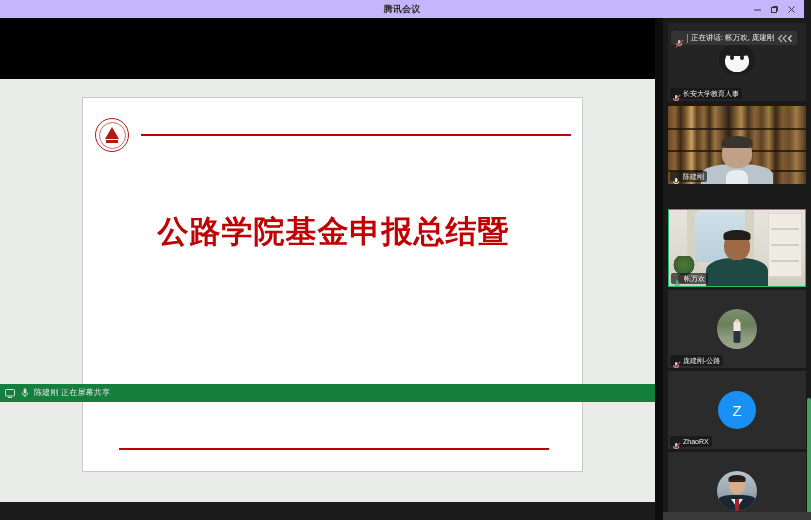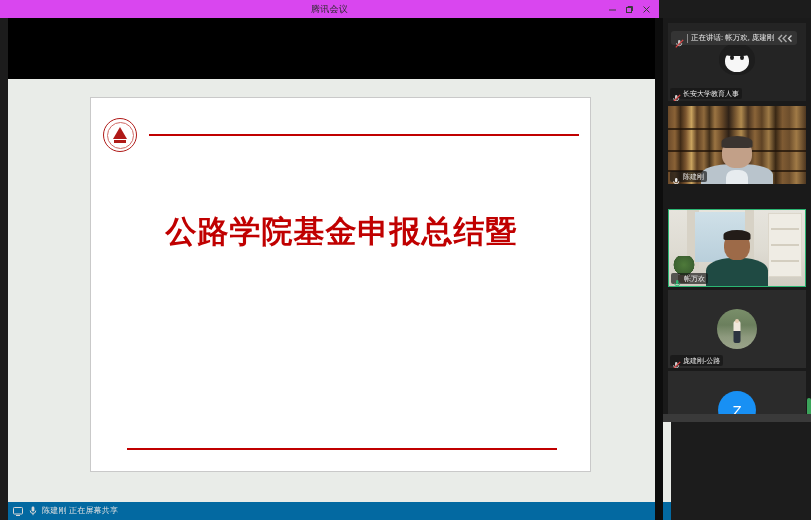--- a/index.html
+++ b/index.html
@@ -12,23 +12,23 @@
 
   #app {
     position: relative;
     width: 811px; height: 520px;
     background: #1c1c1c;
   }
 
   
   .titlebar {
     position: absolute; top: 0; left: 0;
-    width: 659px; height: 18px;
-    background: #d946ef;
-    display: flex; align-items: center;
+    width: 804px; height: 18px;
+    background: #c4b5fd;
+    display: flex; align-items: center; font-weight: bold;
   }
   .titlebar-title {
     position: absolute;
     left: 0; right: 0;
     text-align: center;
     font-size: 9px;
     color: #2b2b2b;
     line-height: 18px;
     letter-spacing: 0.3px;
   }
@@ -43,23 +43,22 @@
     color: #3a3a3a;
     font-size: 9px;
     line-height: 1;
   }
   .win-btn svg { display: block; }
 
   
   .stage {
     position: absolute;
     top: 18px; left: 0;
-    width: 663px; height: 502px;
+    width: 663px; height: 384px;
     background: #000000;
-    margin-left: 8px;
   }
 
   .share-viewport {
     position: absolute;
     top: 0; left: 0;
     width: 663px; height: 484px;
     background: #000000;
     overflow: hidden;
   }
 
@@ -148,21 +147,21 @@
     left: 36px; bottom: 21px;
     width: 430px; height: 1.6px;
     background: #c00000;
   }
 
   
   .share-statusbar {
     position: absolute;
     left: 0; bottom: 0;
     width: 663px; height: 18px;
-    background: #0369a1;
+    background: #15803d;
     display: flex; align-items: center;
     padding-left: 4px;
     gap: 4px;
   }
   .share-statusbar .sb-icon {
     width: 11px; height: 11px;
     display: flex; align-items: center; justify-content: center;
     color: #d8d8d8;
   }
   .share-statusbar .sb-icon svg { display:block; }
@@ -170,21 +169,21 @@
     font-size: 8px;
     color: #e0e0e0;
     line-height: 18px;
     letter-spacing: 0.2px;
   }
 
   
   .rail {
     position: absolute;
     top: 18px; left: 663px;
-    width: 148px; height: 404px;
+    width: 148px; height: 502px;
     background: #1a1a1a;
     overflow: hidden;
   }
 
   .tile {
     position: absolute;
     left: 5px;
     width: 138px; height: 78px;
     background: #2b2b2b;
     overflow: hidden;

